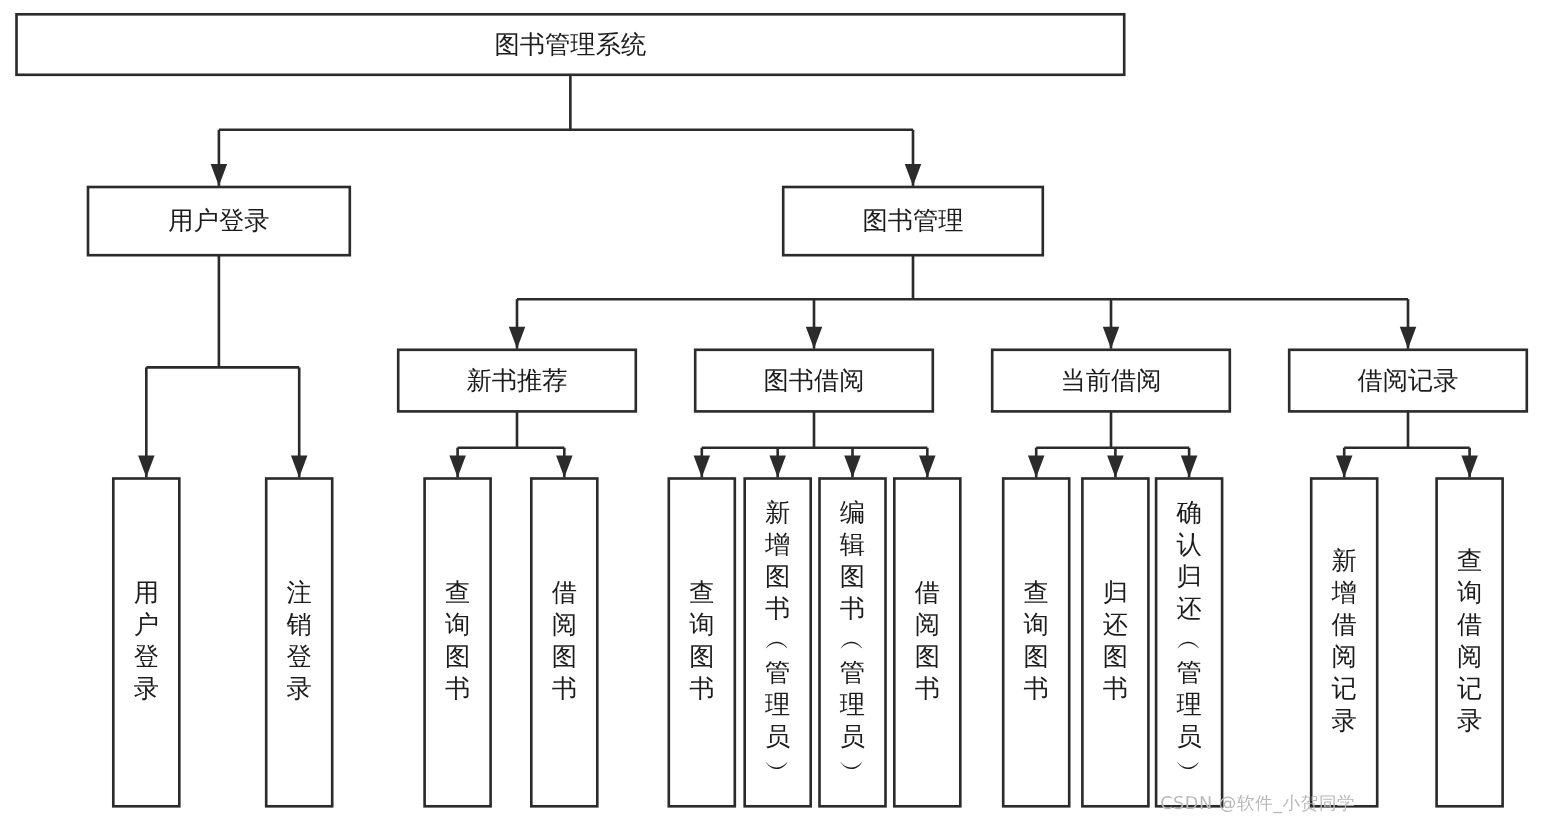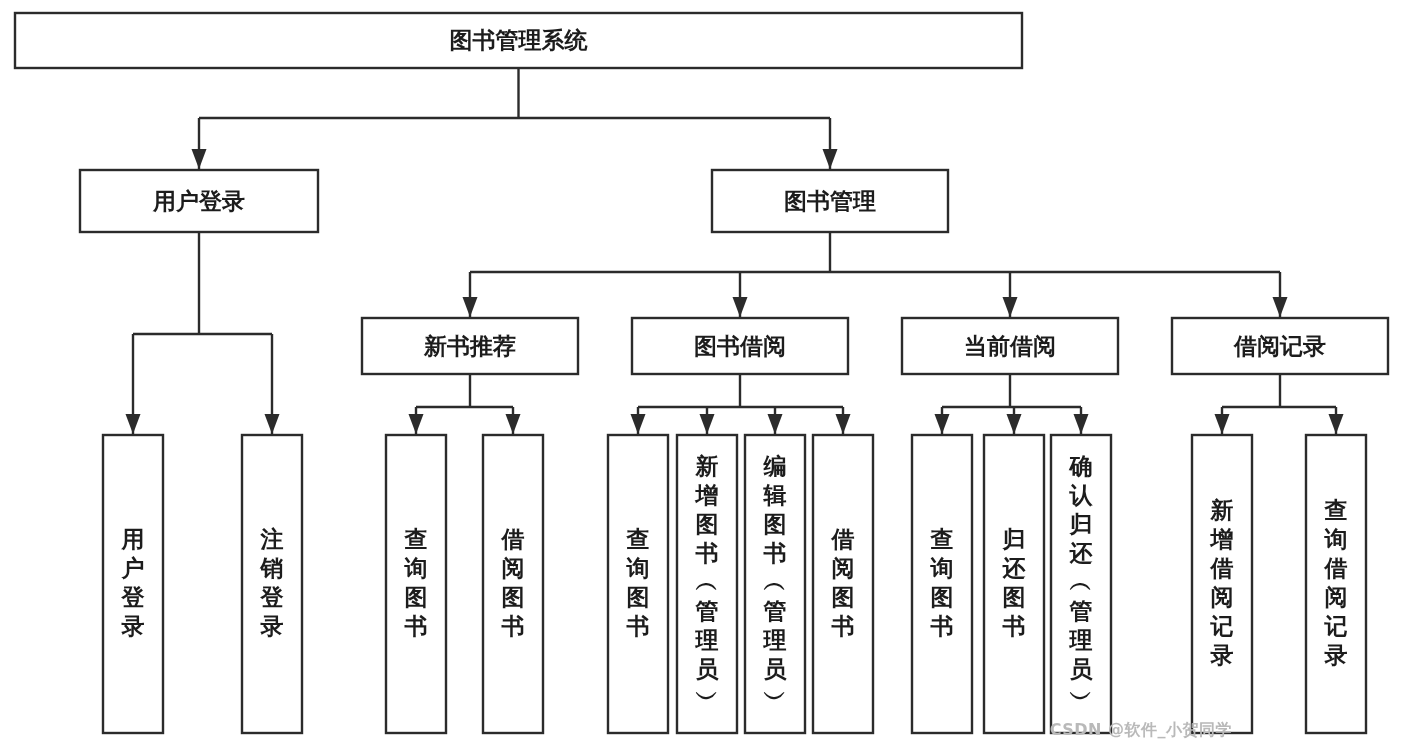--- a/index.html
+++ b/index.html
@@ -14,21 +14,20 @@
     position: relative;
     overflow: hidden;
     font-family: "DejaVu Sans", "Liberation Sans", sans-serif;
   }
   #diagram-root {
     position: absolute;
     left: 0;
     top: 0;
     width: 1240px;
     height: 747px;
-    font-weight: bold;
   }
   svg.flow {
     display: block;
     width: 1405px;
     height: 747px;
   }
   .node-box {
     fill: #ffffff;
     stroke: #2b2b2b;
     stroke-width: 2.4;

